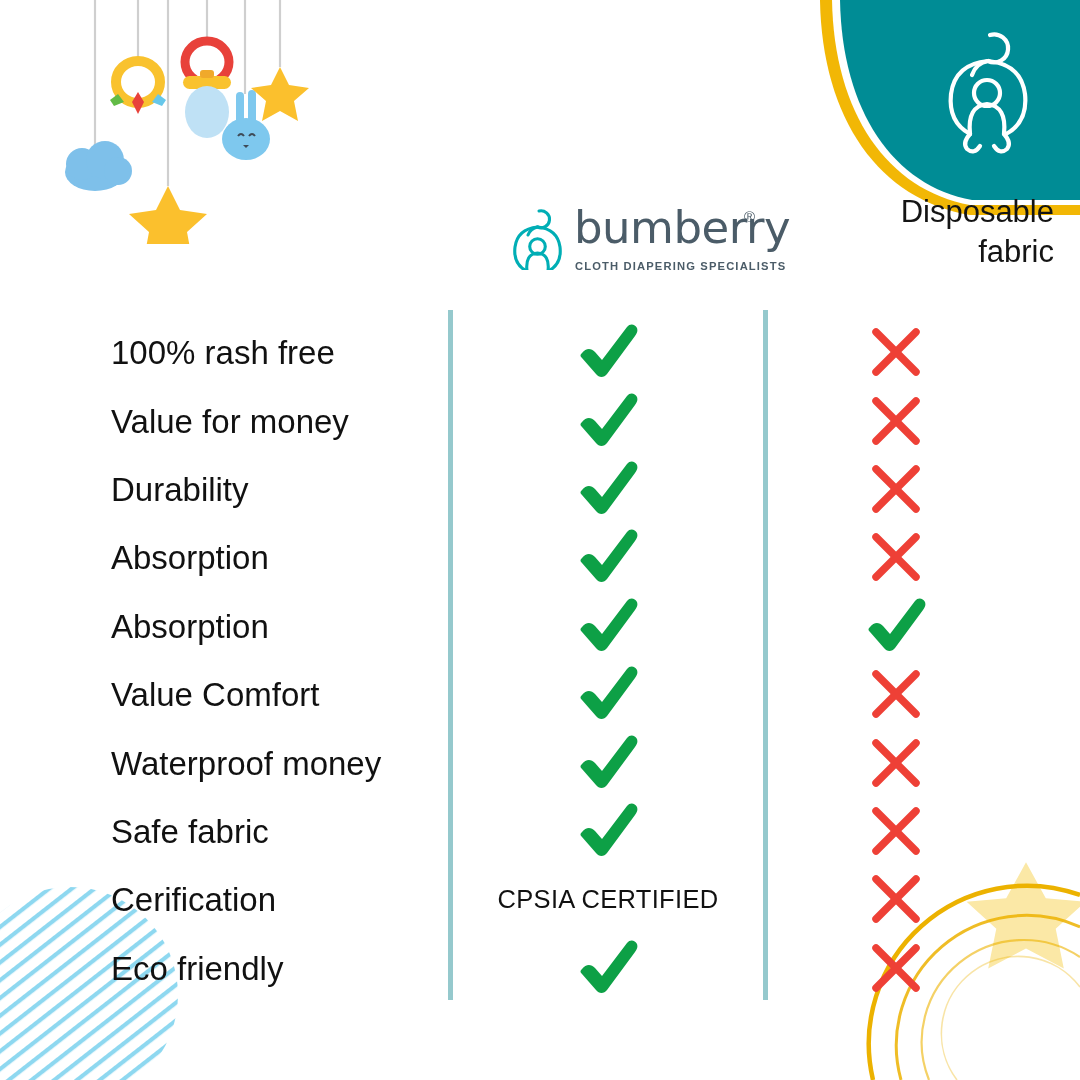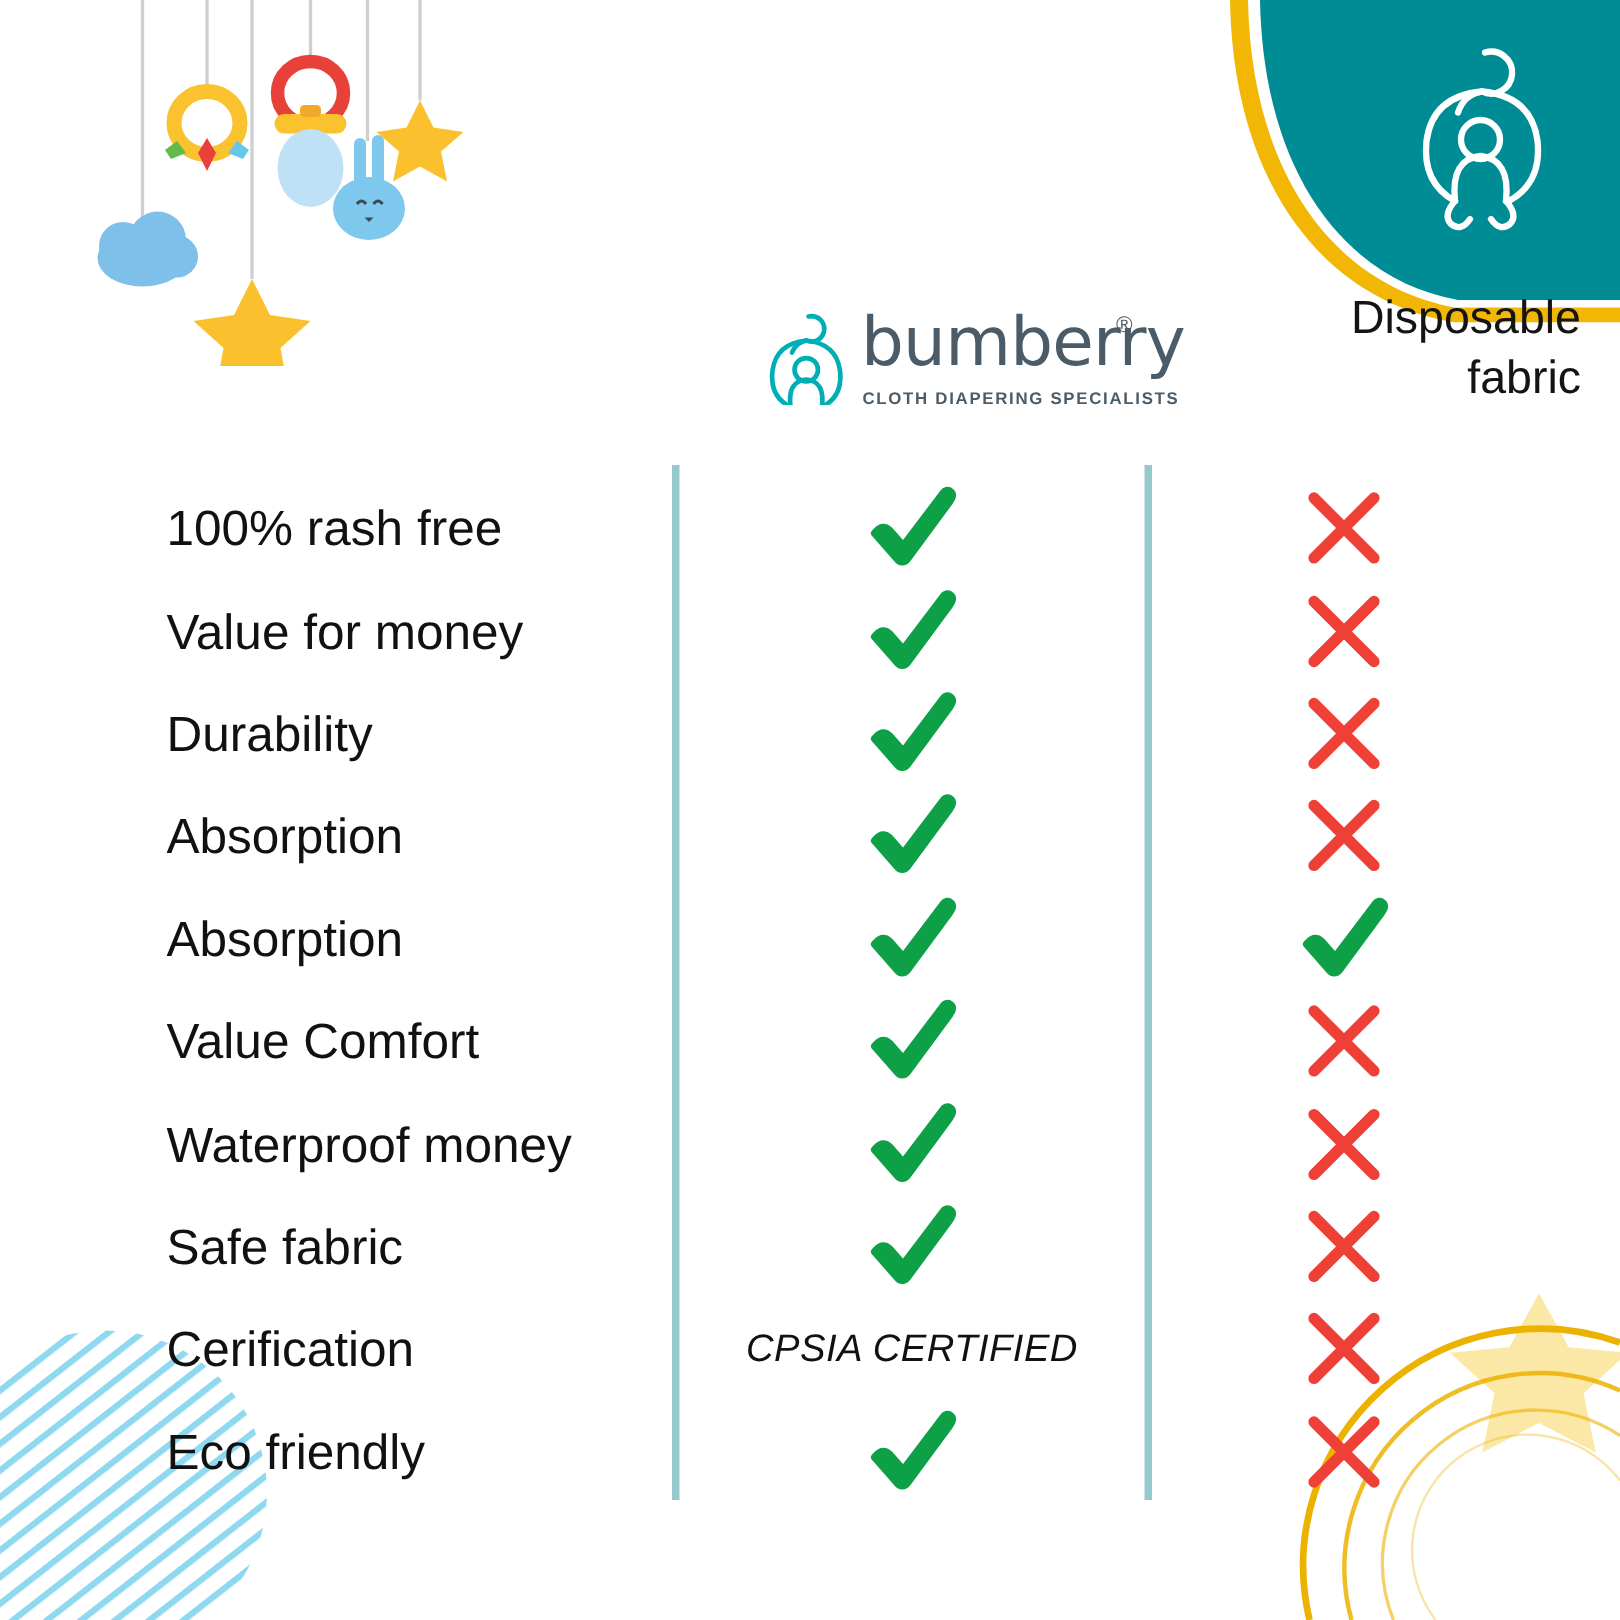--- a/index.html
+++ b/index.html
@@ -114,21 +114,21 @@
   .cell {
     position: absolute;
     top: 50%;
     transform: translateY(-50%);
     text-align: center;
     display: flex;
     align-items: center;
     justify-content: center;
     height: 60px;
   }
-  .cell-bumberry   { left: 453px; width: 310px; font-style: italic; }
+  .cell-bumberry   { left: 453px; width: 310px; }
   .cell-disposable { left: 768px; width: 255px; }
   .mark-text {
     font-size: 25.5px;
     color: #111111;
     letter-spacing: 0.3px;
     white-space: nowrap;
   }
 </style>
 </head>
 <body>

